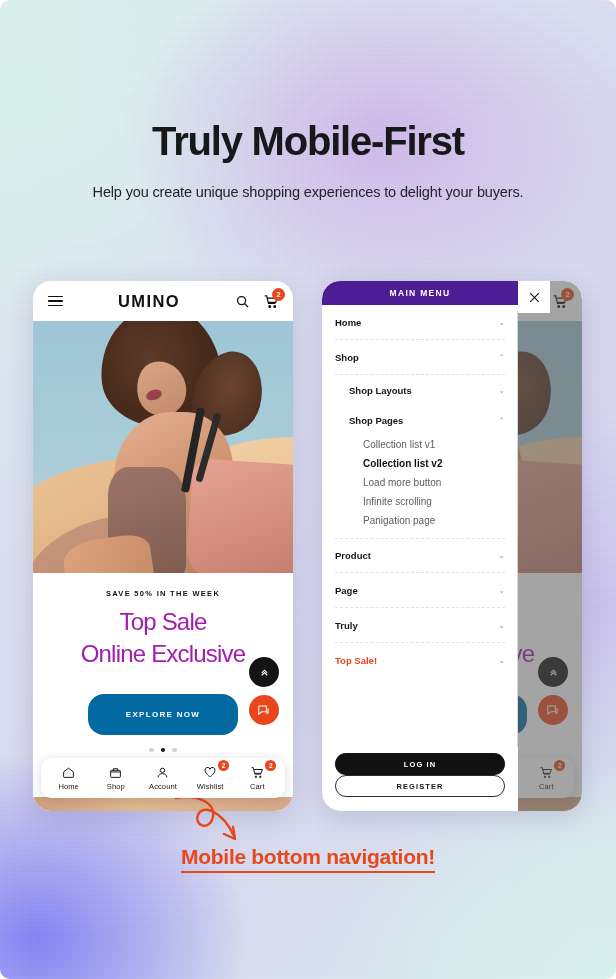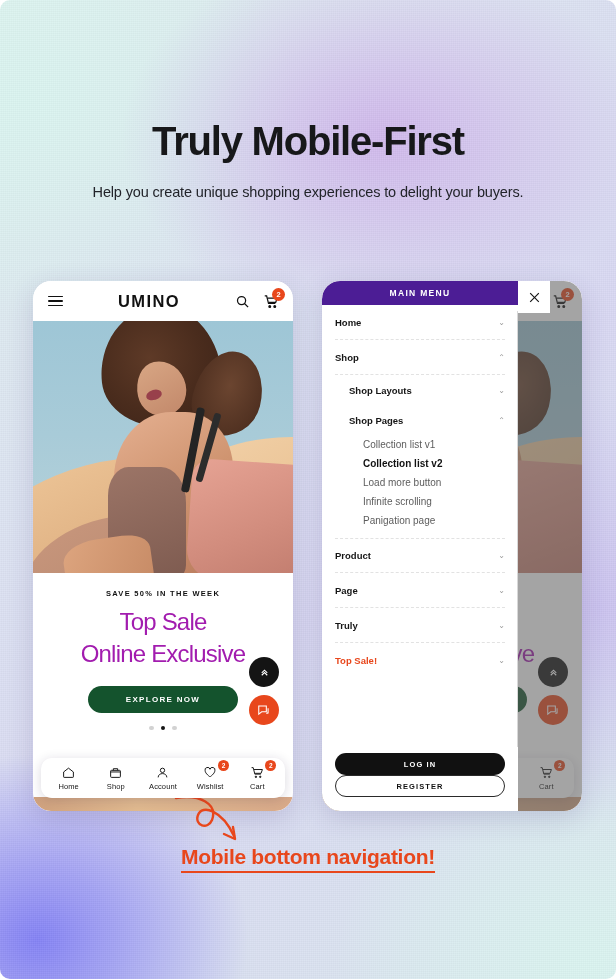--- a/index.html
+++ b/index.html
@@ -113,22 +113,22 @@
     border-radius:16% 10% 6% 26%; transform:rotate(4deg); }
   .arm { position:absolute; left:12%; top:86%; width:34%; height:20%;
     background:linear-gradient(120deg,#dda57f 0%,#c78b66 100%);
     border-radius:40% 30% 20% 30%; transform:rotate(-8deg); }
 
   
   .promo { position:relative; background:#fff; padding-top:16px; text-align:center; }
   .kicker { font-size:7.5px; font-weight:700; letter-spacing:1.3px; color:#111; }
   .big { margin-top:8px; font-size:24px; font-weight:400; letter-spacing:-.8px; color:#a21caf; line-height:1.33; }
   .cta {
-    margin:16px auto 0; width:150px; height:27px; border-radius:16px;
-    background:#14532d; color:#fff; font-size:8px; font-weight:700;
+    margin:24px auto 0; width:150px; height:41px; border-radius:16px;
+    background:#0369a1; color:#fff; font-size:8px; font-weight:700;
     letter-spacing:1.3px; display:flex; align-items:center; justify-content:center;
   }
   .dots { margin-top:13px; display:flex; gap:7px; justify-content:center; }
   .dots i { width:4.5px; height:4.5px; border-radius:50%; background:#d2d2d2; display:block; }
   .dots i.on { background:#151515; }
 
   
   .fabs { position:absolute; right:14px; bottom:86px; z-index:6; }
   .fab { width:30px; height:30px; border-radius:50%; display:flex;
     align-items:center; justify-content:center; color:#fff; }

